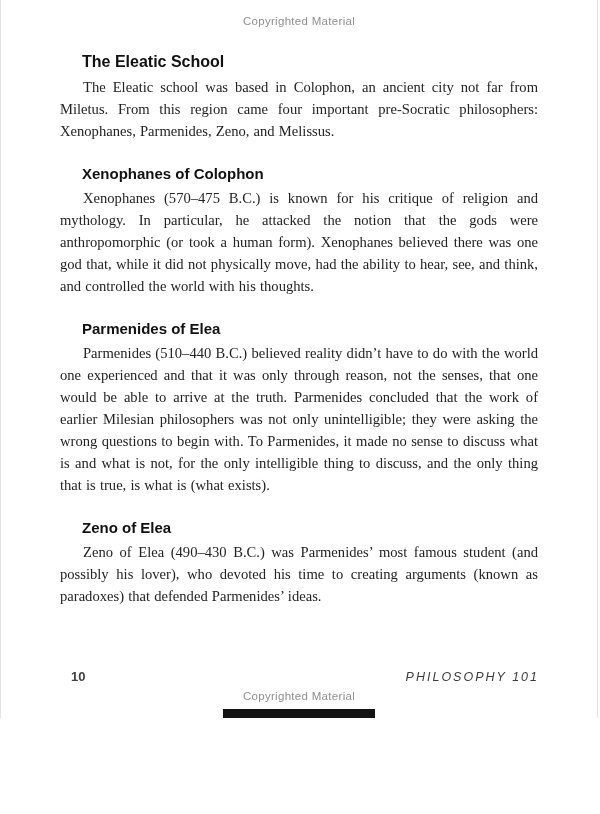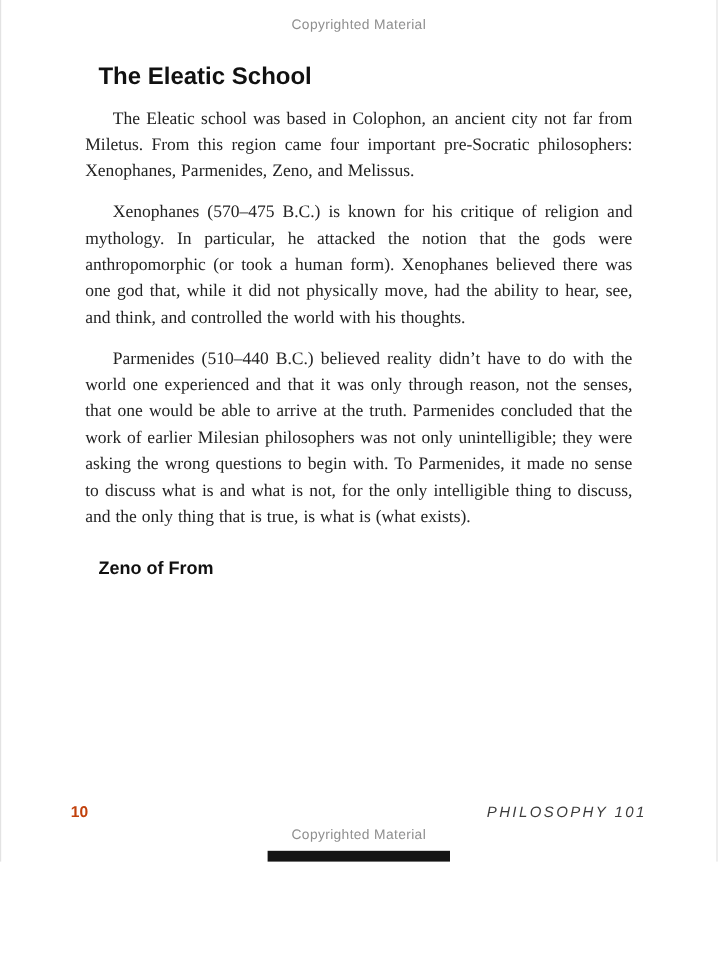--- a/index.html
+++ b/index.html
@@ -38,51 +38,52 @@
     padding: 26px 58px 0 58px;
   }
   .heading {
     font-family: "Liberation Sans", sans-serif;
     font-weight: bold;
     color: #111111;
     margin: 0;
     padding-left: 23px;
   }
   h1.heading {
-    font-size: 20px;
+    font-size: 16px;
     margin-bottom: 5px;
   }
   h2.heading {
     font-size: 15px;
     margin-top: 23px;
     margin-bottom: 5px;
   }
   p.body-para {
     font-size: 14.6px;
     line-height: 22px;
     text-align: justify;
     text-indent: 23px;
-    margin: 12px;
+    margin: 1px;
     color: #232323;
     word-spacing: 0.5px;
   }
   .footer {
     position: absolute;
     left: 58px;
     right: 58px;
     bottom: 34px;
     display: flex;
     justify-content: space-between;
     align-items: baseline;
     font-family: "Liberation Sans", sans-serif;
   }
   .page-num {
     font-size: 13px;
     font-weight: bold;
-    color: #c2410c;
+    color: #404040;
+    margin-left: 12px;
   }
   .book-title {
     font-size: 12.5px;
     letter-spacing: 2px;
     color: #3c3c3c;
     font-style: italic;
   }
   .scan-bar {
     position: absolute;
     bottom: 0;
@@ -99,29 +100,32 @@
 <div class="page">
 
   <div class="copyright top">Copyrighted Material</div>
 
   <div class="content">
 
     <h1 class="heading">The Eleatic School</h1>
 
     <p class="body-para">The Eleatic school was based in Colophon, an ancient city not far from Miletus. From this region came four important pre-Socratic philosophers: Xenophanes, Parmenides, Zeno, and Melissus.</p>
 
+    <h2 class="heading">Xenophanes of Colophon</h2>
 
     <p class="body-para">Xenophanes (570–475 B.C.) is known for his critique of religion and mythology. In particular, he attacked the notion that the gods were anthropomorphic (or took a human form). Xenophanes believed there was one god that, while it did not physically move, had the ability to hear, see, and think, and controlled the world with his thoughts.</p>
 
+    <h2 class="heading">Parmenides of Elea</h2>
 
     <p class="body-para">Parmenides (510–440 B.C.) believed reality didn’t have to do with the world one experienced and that it was only through reason, not the senses, that one would be able to arrive at the truth. Parmenides concluded that the work of earlier Milesian philosophers was not only unintelligible; they were asking the wrong questions to begin with. To Parmenides, it made no sense to discuss what is and what is not, for the only intelligible thing to discuss, and the only thing that is true, is what is (what exists).</p>
 
 
-    <h2 class="heading">Zeno of From</h2>
+    <h2 class="heading">Zeno of Elea</h2>
 
+    <p class="body-para">Zeno of Elea (490–430 B.C.) was Parmenides’ most famous student (and possibly his lover), who devoted his time to creating arguments (known as paradoxes) that defended Parmenides’ ideas.</p>
 
   </div>
 
   <div class="footer">
     <span class="page-num">10</span>
     <span class="book-title">PHILOSOPHY 101</span>
   </div>
 
   <div class="copyright bottom">Copyrighted Material</div>
 

